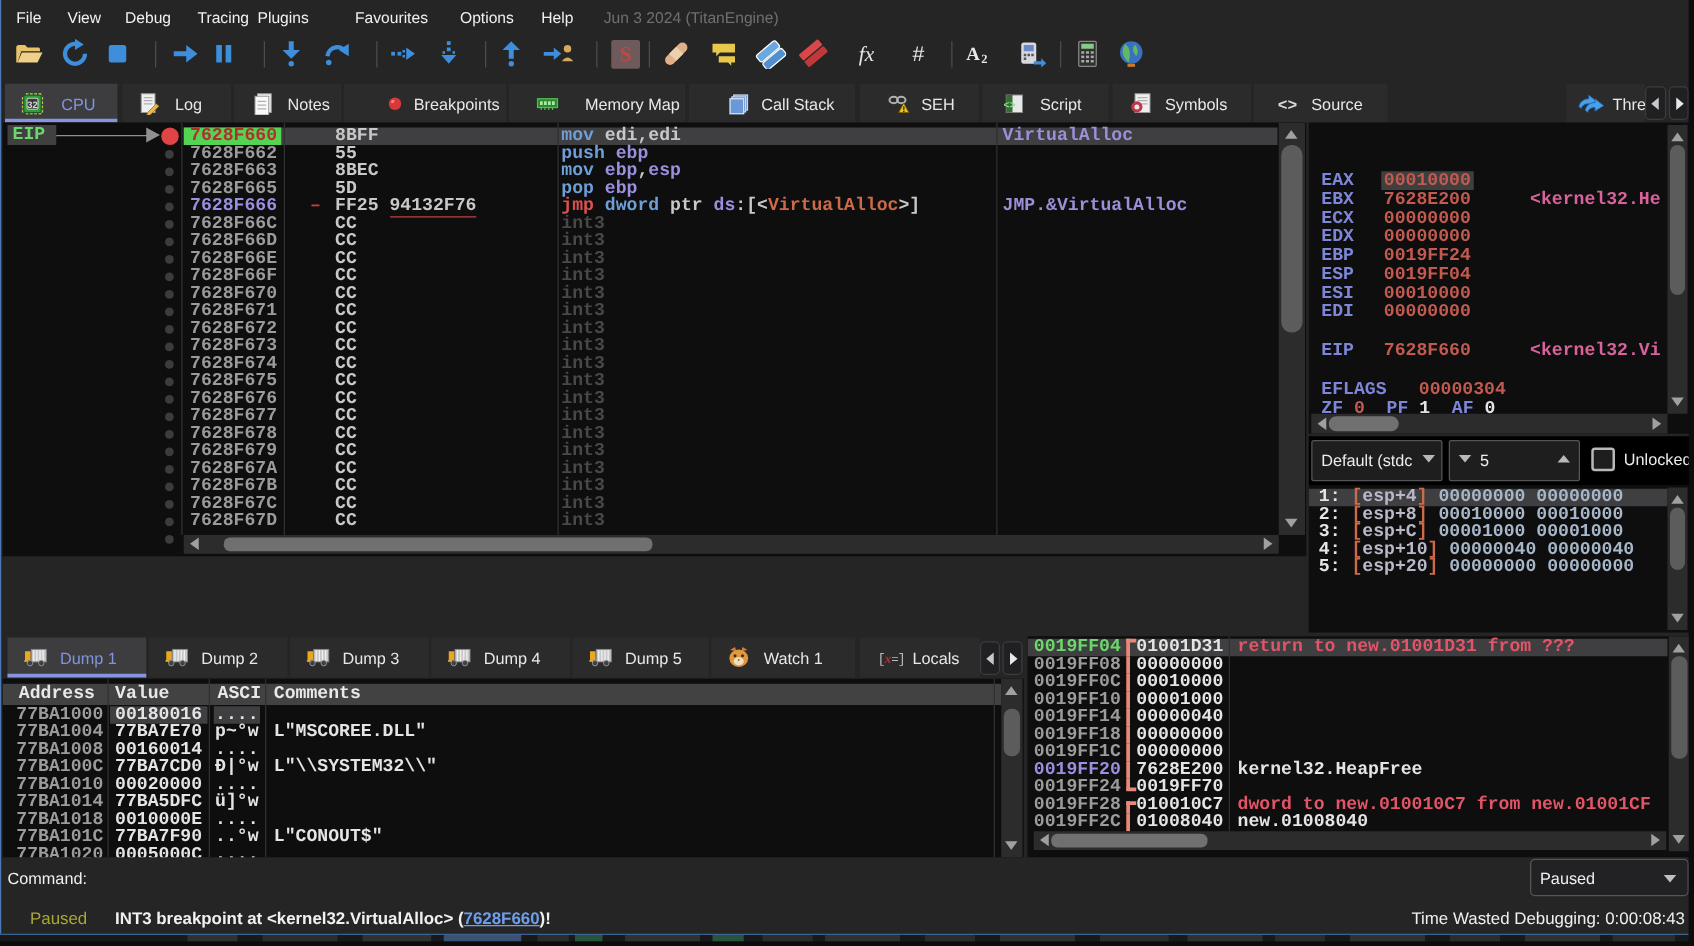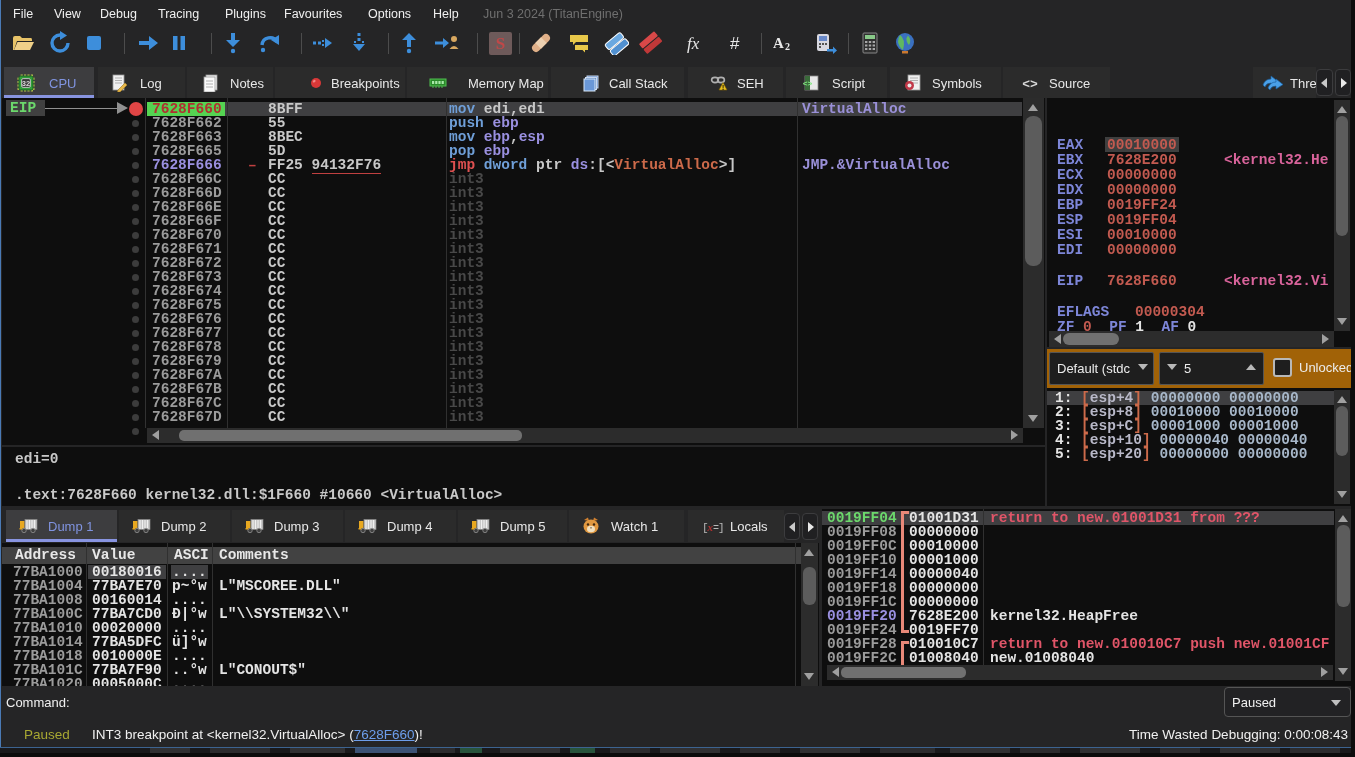--- a/index.html
+++ b/index.html
@@ -58,45 +58,45 @@
 .dtab.sel::after { content:""; position:absolute; left:0; right:0; bottom:0; height:3px; background:#8894e0; }
 
 #dump { left:1px; top:543px; width:817px; height:143px; }
 #dumphdr { position:absolute; left:0; top:0; width:799px; height:17px; background:#424242; color:#e8e8e8; }
 
 #stack { left:821px; top:509px; width:530px; height:177px; }
 
 #regs { left:1046px; top:98px; width:305px; height:249px; }
 #regbtn { position:absolute; left:2px; top:2px; width:301px; height:28px; border:1px solid #9a9a9a; border-radius:2px; text-align:center; line-height:26px; color:#ececec; background:#1c1c1c; font-size:15px; }
 
-#argrow { position:absolute; left:1046px; top:349px; width:305px; height:39px; background:#a16207; }
+#argrow { position:absolute; left:1046px; top:349px; width:305px; height:39px; background:#000000; }
 #args { left:1046px; top:388px; width:305px; height:118px; }
 
 #cmdbar { position:absolute; left:1px; top:686px; width:1348px; height:33px; background:#252526; }
 #cmdlabel { position:absolute; left:4px; top:9px; color:#f0f0f0; font-size:13px; }
 #cmdinput { position:absolute; left:68px; top:5px; width:1152px; height:22px; background:#2f2f2f; border:1px solid #3c3c3c; color:#909090; font-family:"Liberation Mono", monospace; font-size:14.5px; line-height:20px; padding-left:7px; white-space:pre; overflow:hidden; }
 #cmddd { position:absolute; left:1222px; top:1px; width:127px; height:30px; background:#222224; border:1px solid #555; border-radius:4px; color:#f0f0f0; font-size:13px; }
 
 #statusbar { position:absolute; left:1px; top:719px; width:1348px; height:28px; background:#252526; color:#f0f0f0; font-size:13.5px; }
 .paused { position:absolute; left:22px; top:8px; color:#a8a832; }
-.stmsg { position:absolute; left:90px; top:8px; }
+.stmsg { position:absolute; left:90px; top:8px;font-weight:bold; }
 .sttime { position:absolute; right:2px; top:8px; }
 a.lnk { color:#6d9eeb; text-decoration:underline; }
 #below { position:absolute; left:0; top:748px; width:1355px; height:9px; background:#19191b; border-bottom:4px solid #0c0c0c; }
 #rightedge { position:absolute; left:1351px; top:0; width:4px; height:757px; background:#0d0d0d; }
 </style>
 </head>
 <body>
 <div id="win">
   <div id="menubar">
       <span style="position:absolute;left:11px;top:7px">File</span>
       <span style="position:absolute;left:52px;top:7px">View</span>
       <span style="position:absolute;left:98px;top:7px">Debug</span>
       <span style="position:absolute;left:156px;top:7px">Tracing</span>
-      <span style="position:absolute;left:223px;top:7px">Plugins</span>
+      <span style="position:absolute;left:204px;top:7px">Plugins</span>
       <span style="position:absolute;left:282px;top:7px">Favourites</span>
       <span style="position:absolute;left:366px;top:7px">Options</span>
       <span style="position:absolute;left:431px;top:7px">Help</span>
       <span class="dis" style="position:absolute;left:481px;top:7px">Jun 3 2024 (TitanEngine)</span>
     </div>
   <div id="toolbar">
       <div class="tbi" style="left:9px"><svg width="24" height="24" viewBox="0 0 24 24" style="">
           <path d="M2 19 L2 7 Q2 5 4 5 L9 5 L11 7 L20 7 Q21 7 21 9 L21 10 L6 10 L3 19 Z" fill="#e8c368"></path>
           <path d="M3 19 L6.5 11 L23 11 L19 19 Z" fill="#f0d088"></path>
         </svg></div>
@@ -470,24 +470,20 @@
       </div>
       <div style="position:absolute;left:145px;top:330px;width:876px;height:15px;background:#2c2c2c">
         <div style="position:absolute;left:5px;top:2px;width:0;height:0;border-top:5px solid transparent;border-bottom:5px solid transparent;border-right:7px solid #a0a0a0"></div>
         <div style="position:absolute;left:32px;top:2px;width:343px;height:11px;background:#707070;border-radius:5px"></div>
         <div style="position:absolute;right:5px;top:2px;width:0;height:0;border-top:5px solid transparent;border-bottom:5px solid transparent;border-left:7px solid #a0a0a0"></div>
       </div>
       <div id="dis-vline1"></div>
       <div id="dis-vline2"></div>
       <div id="dis-vline3"></div>
     </div>
-  <div class="panel" id="infobox">
-    <div class="row" style="left:13px; top:5px;">edi=0</div>
-    <div class="row" style="left:13px; top:41px;">.text:7628F660 kernel32.dll:$1F660 #10660 &lt;VirtualAlloc&gt;</div>
-  </div>
   <div id="dumptabs">
       <div class="dtab sel" style="left:4px;width:111px">
         <span class="ic"><svg width="20" height="18" viewBox="0 0 20 18" style="">
             <rect x="1" y="4" width="4.5" height="7" fill="#e8a820"></rect>
             <rect x="6" y="2.5" width="12" height="10" fill="#c8c8c8" stroke="#888" stroke-width="0.7"></rect>
             <g stroke="#f0f0f0" stroke-width="1">
               <line x1="8" y1="3" x2="8" y2="12"></line>
               <line x1="10.5" y1="3" x2="10.5" y2="12"></line>
               <line x1="13" y1="3" x2="13" y2="12"></line>
               <line x1="15.5" y1="3" x2="15.5" y2="12"></line>
@@ -669,21 +665,21 @@
       <div class="row c-white" style="left:87px;top:100px">7628E200</div>
       <div class="row c-white" style="left:168px;top:100px">kernel32.HeapFree</div>
 <div class="row c-addr" style="left:5px;top:114px">0019FF24</div>
       <div style="position:absolute;left:79px;top:114px;width:3px;height:9px;background:#e88878"></div>
       <div style="position:absolute;left:79px;top:121px;width:8px;height:2.5px;background:#e88878"></div>
       <div class="row c-white" style="left:87px;top:114px">0019FF70</div>
 <div class="row c-addr" style="left:5px;top:128px">0019FF28</div>
       <div style="position:absolute;left:79px;top:132px;width:3px;height:10px;background:#e88878"></div>
       <div style="position:absolute;left:79px;top:132px;width:8px;height:2.5px;background:#e88878"></div>
       <div class="row c-white" style="left:87px;top:128px">010010C7</div>
-      <div class="row c-sred" style="left:168px;top:128px">return to new.010010C7 push new.01001CF</div>
+      <div class="row c-sred" style="left:168px;top:128px">dword to new.010010C7 from new.01001CF</div>
 <div class="row c-addr" style="left:5px;top:142px">0019FF2C</div>
       <div style="position:absolute;left:79px;top:142px;width:3px;height:14px;background:#e88878"></div>
       <div class="row c-white" style="left:87px;top:142px">01008040</div>
       <div class="row c-white" style="left:168px;top:142px">new.01008040</div>
 <div style="position:absolute;left:161px;top:0;width:1px;height:156px;background:#303030"></div>
       <div style="position:absolute;left:513px;top:0px;width:17px;height:172px;background:#2c2c2c">
         <div style="position:absolute;left:3px;top:6px;width:0;height:0;border-left:5px solid transparent;border-right:5px solid transparent;border-bottom:7px solid #a0a0a0"></div>
         <div style="position:absolute;left:2px;top:16px;width:13px;height:82px;background:#5c5c5c;border-radius:6px"></div>
         <div style="position:absolute;left:3px;bottom:6px;width:0;height:0;border-left:5px solid transparent;border-right:5px solid transparent;border-top:7px solid #a0a0a0"></div>
       </div>

